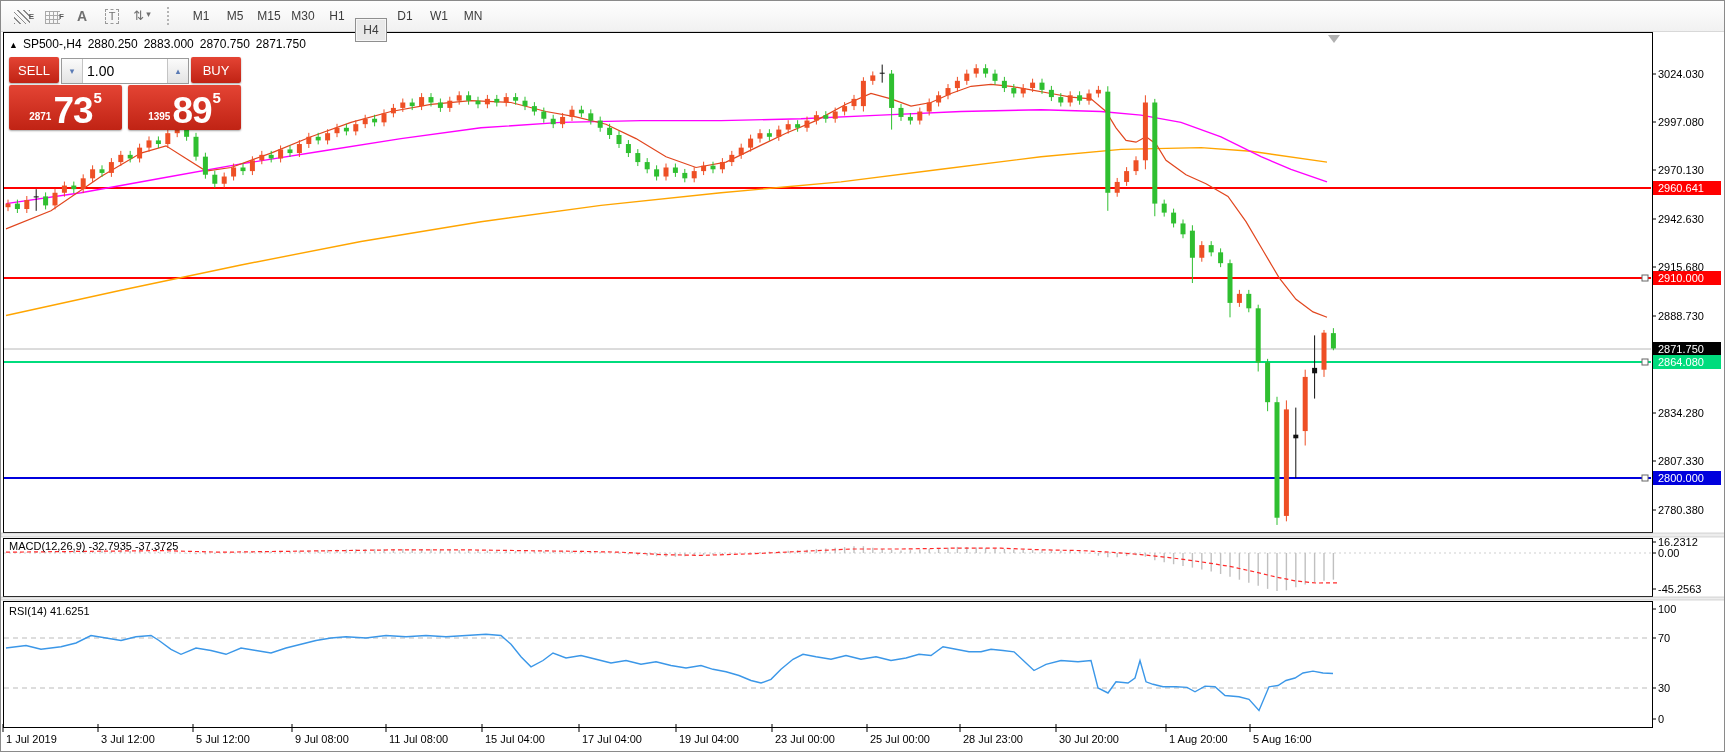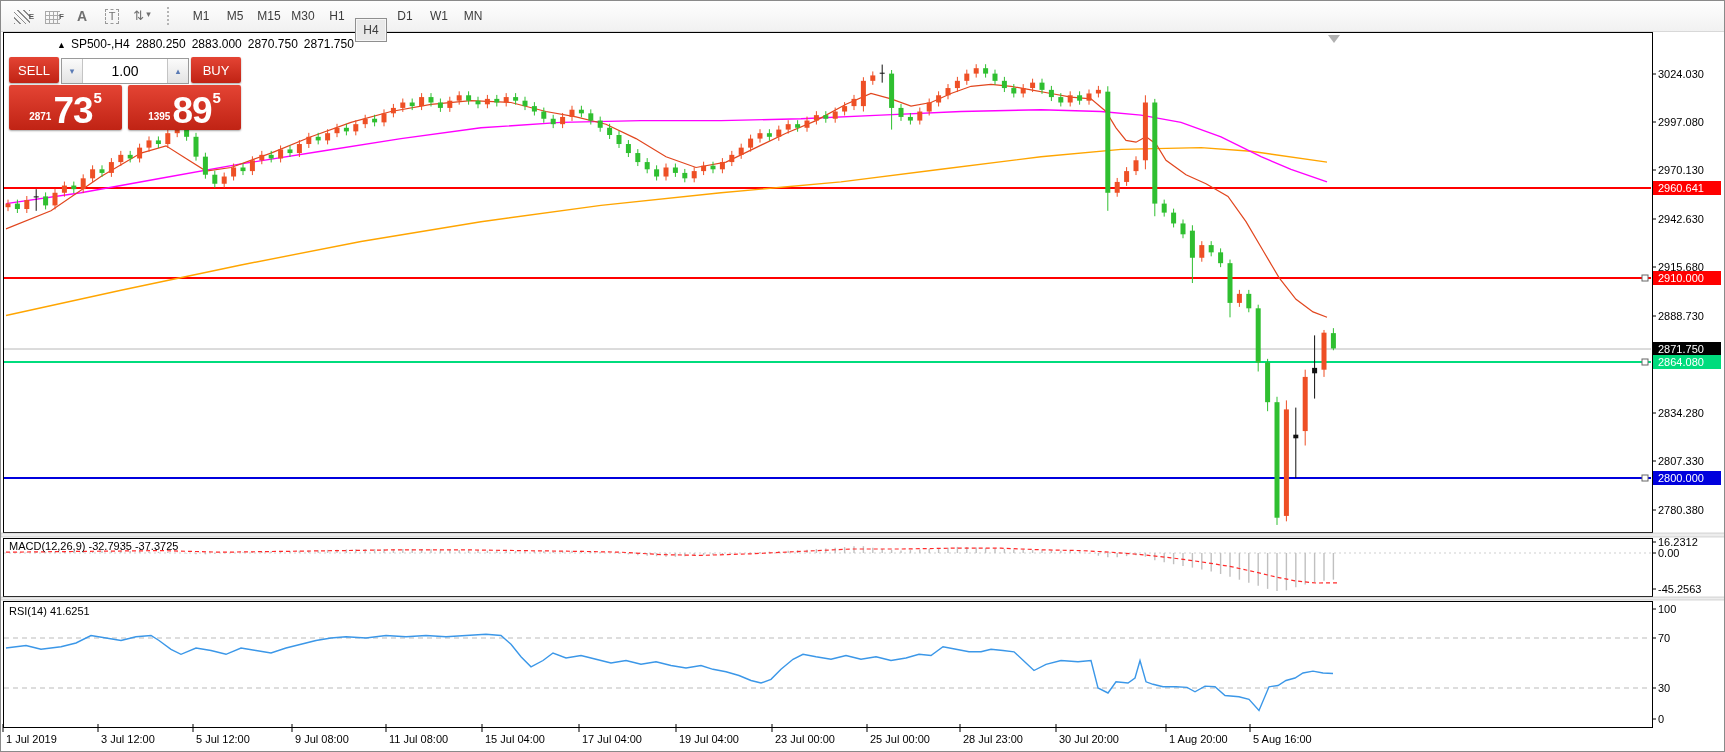--- a/index.html
+++ b/index.html
@@ -19,35 +19,35 @@
                         repeating-linear-gradient(90deg,#a9a9a9 0 1px,transparent 1px 4px);}
   .icon-sub{position:absolute;right:2px;bottom:1px;font-size:8px;font-weight:bold;color:#555;}
   .icon-A{font-size:14px;color:#707070;font-weight:bold;margin-bottom:2px;}
   .icon-T{font-size:11px;color:#707070;border:1px dashed #9a9a9a;padding:0 3px;margin-bottom:3px;line-height:13px;}
   .icon-arrows{font-size:13px;color:#707070;margin-bottom:2px;}
   .icon-caret{font-size:9px;color:#707070;margin:0 0 4px 2px;}
   .tf-btn{min-width:30px;height:22px;margin:0 1px;display:flex;align-items:center;justify-content:center;
           font-size:12px;color:#3c3c3c;border:1px solid transparent;cursor:default;}
   .tf-btn.active{background:#e9e9e9;border:1px solid #8f8f8f;box-shadow:inset 0 0 0 1px #f6f6f6;margin-top:28px;}
   
-  .quote{position:absolute;left:8px;top:36px;z-index:4;font-size:12px;color:#000;margin-left:48px;}
+  .quote{position:absolute;left:8px;top:36px;z-index:4;font-size:12px;color:#000;}
   .quote .arr{font-size:9px;margin-right:5px;}
   .quote span{margin-right:6px;}
   
   .panel{position:absolute;left:8px;top:56px;z-index:6;width:232px;}
   .panel-row1{display:flex;height:26px;}
   .btn-red{background:linear-gradient(#e44434,#c02314);color:#fff;display:flex;align-items:center;justify-content:center;
            font-size:13px;border-radius:2px;box-shadow:0 1px 2px rgba(0,0,0,.35);}
   .sell-btn,.buy-btn{width:64px;}
   .spin{display:flex;height:24px;margin:1px 2px;border:1px solid #9a9a9a;background:#fff;}
   .spin-btn{width:20px;background:linear-gradient(#fbfbfb,#e3e3e3);display:flex;align-items:center;justify-content:center;
             font-size:9px;color:#5a7bb5;cursor:default;}
   .spin-btn.left{border-right:1px solid #c4c4c4;}
   .spin-btn.right{border-left:1px solid #c4c4c4;}
-  .vol-input{width:76px;border:0;outline:0;font-family:"Liberation Sans",sans-serif;font-size:14px;text-align:center;padding:0 4px;}
+  .vol-input{width:76px;border:0;outline:0;font-family:"Liberation Sans",sans-serif;font-size:14px;text-align:left;padding:0 4px;}
   .panel-row2{display:flex;margin-top:2px;}
   .price-block{width:125px;height:45px;display:flex;align-items:flex-end;justify-content:center;padding-bottom:3px;box-sizing:border-box;}
   .price-block.ask{margin-left:6px;}
   .pb-small{font-size:10px;font-weight:bold;margin-right:2px;line-height:20px;}
   .pb-big{font-size:37px;font-weight:bold;line-height:33px;letter-spacing:-1px;margin-top:12px;}
   .pb-sup{font-size:15px;font-weight:bold;line-height:34px;vertical-align:top;margin-left:1px;transform:translateY(-12px);}
   svg text{font-family:"Liberation Sans",sans-serif;}
 </style>
 </head>
 <body>

